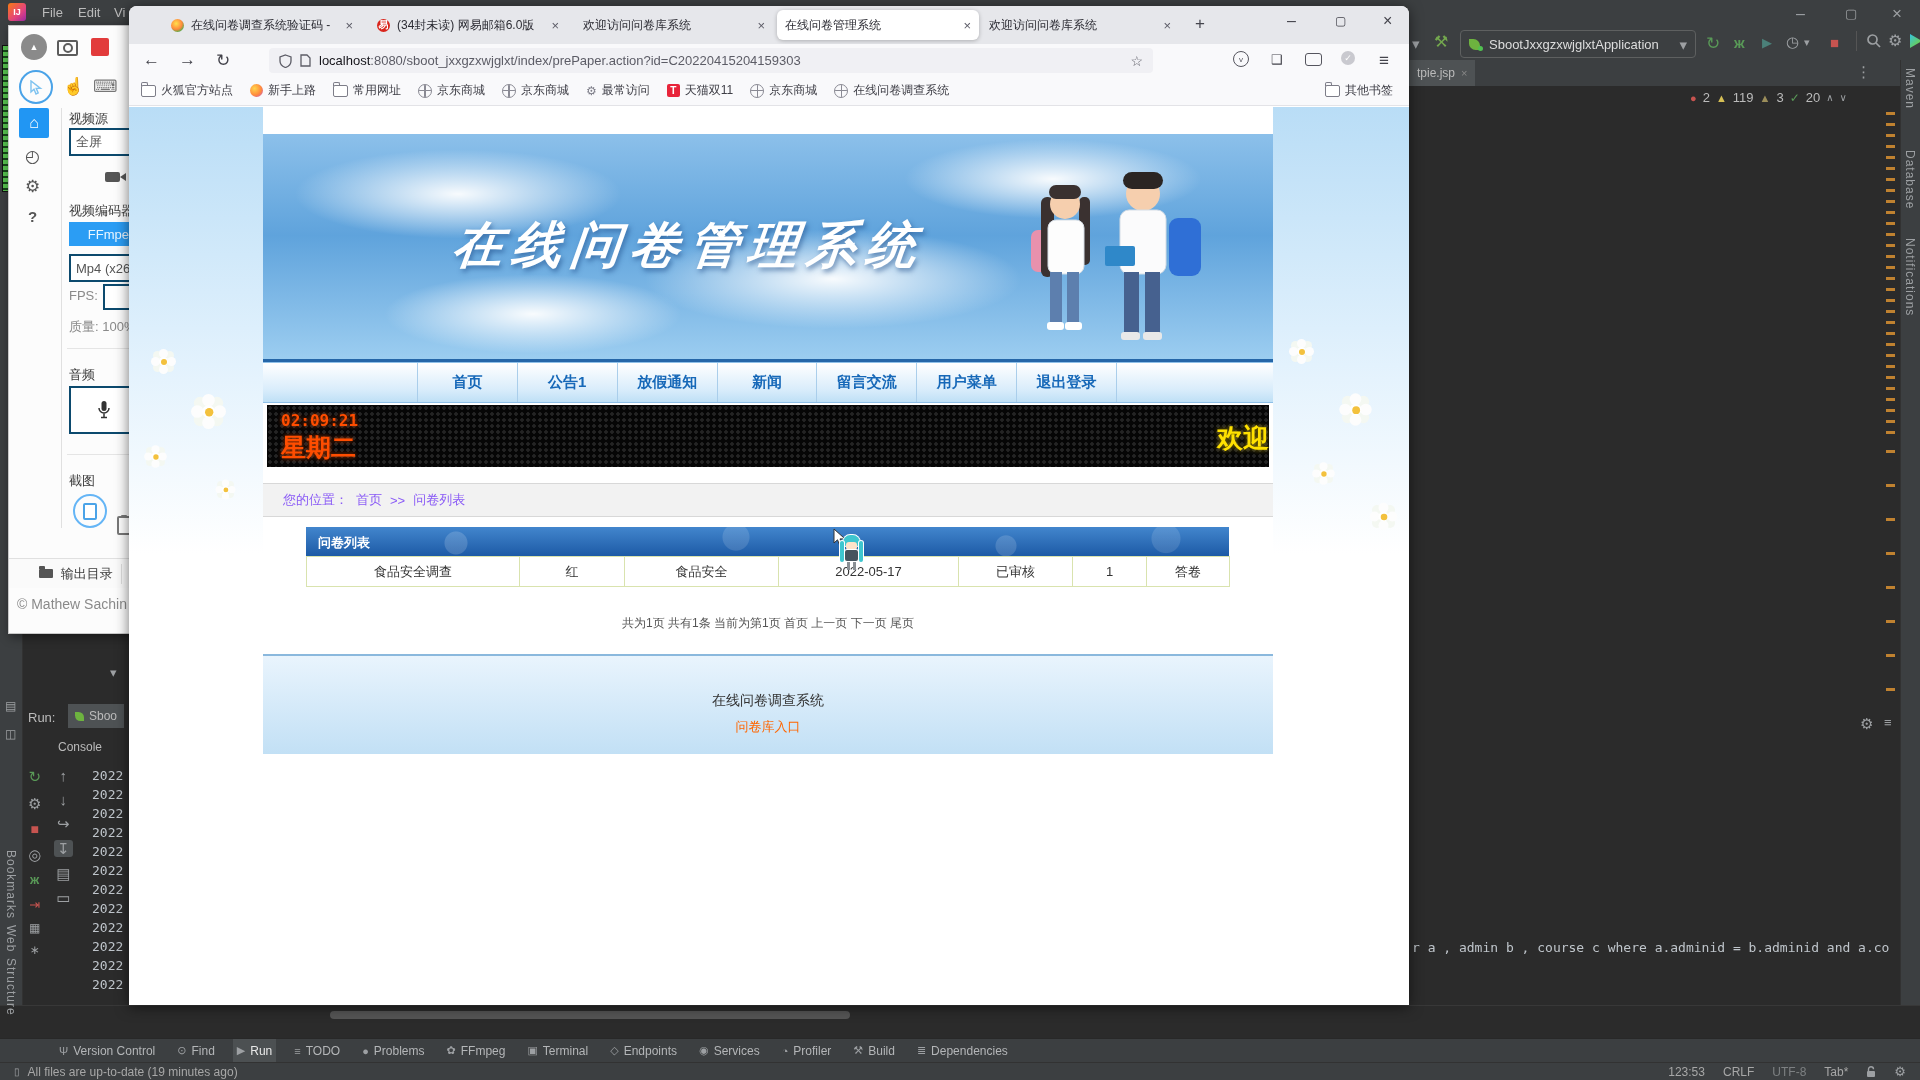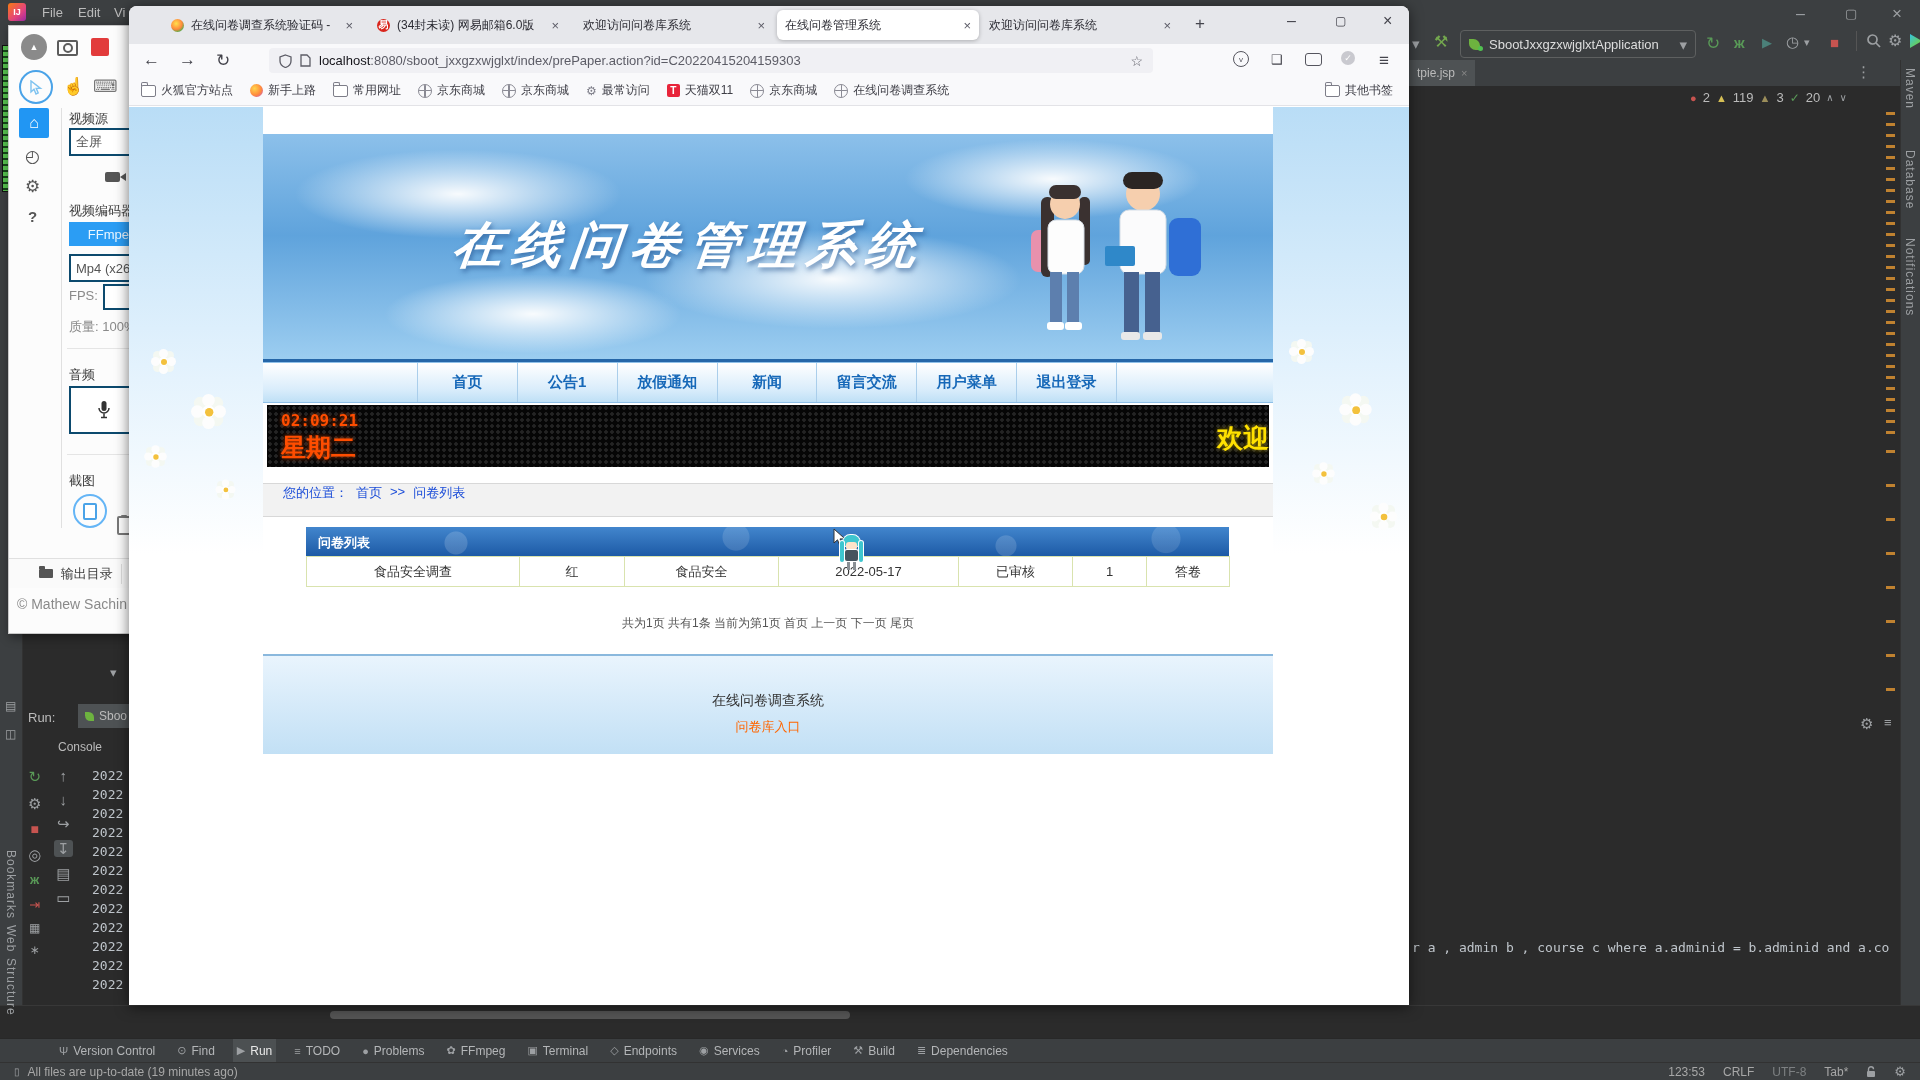--- a/index.html
+++ b/index.html
@@ -63,21 +63,21 @@
   .banner{background:linear-gradient(180deg,#8cc0ea 0%,#5fa3dc 45%,#9ccdf0 100%);overflow:hidden;}
   .cloud{position:absolute;background:radial-gradient(ellipse at center,rgba(255,255,255,.95) 0%,rgba(255,255,255,0) 70%);}
   .banner-title{font-family:"DejaVu Serif",serif;font-style:italic;font-weight:bold;color:#fff;
     letter-spacing:9px;text-shadow:2px 3px 5px rgba(25,70,130,.55);transform:skewX(-6deg);}
   .nav{background:linear-gradient(180deg,#ffffff 0%,#d8ecfb 70%,#bfe0f6 100%);border-top:1px solid #8fc0e8;border-bottom:1px solid #8fc0e8;}
   .nav-item{flex:1;display:flex;align-items:center;justify-content:center;color:#1668b8;font-size:15px;font-weight:bold;border-left:1px solid #aaceeb;}
   .nav-item:last-child{border-right:1px solid #aaceeb;}
   .led{background:#060606;background-image:radial-gradient(circle,#242424 1.5px,transparent 2.1px);background-size:6px 6px;}
   .led-org{color:#ff4d00;font-weight:bold;text-shadow:0 0 4px rgba(255,80,0,.7);}
   .led-yel{color:#ffe100;font-weight:bold;text-shadow:0 0 5px rgba(255,220,0,.6);}
-  .crumb{background:#f2f2f2;border-top:1px solid #d8d8d8;border-bottom:1px solid #d8d8d8;color:#1d4ed8;font-size:13px;display:flex;gap:8px;padding-left:20px;}
+  .crumb{background:#f2f2f2;border-top:1px solid #d8d8d8;border-bottom:1px solid #d8d8d8;color:#8b5cf6;font-size:13px;display:flex;align-items:center;gap:8px;padding-left:20px;}
   .ltable{border-collapse:collapse;width:923px;table-layout:fixed;}
   .ltable th,.ltable td{border:1px solid #d9e3ae;font-weight:normal;color:#333;font-size:13px;text-align:center;height:27px;background:#fff;}
   .ttlbar{background:linear-gradient(180deg,#4286cd,#1d5aa6);position:relative;overflow:hidden;}
   .ttlbar:after{content:"";position:absolute;inset:0;background-image:
     radial-gradient(circle at 150px 55%,rgba(255,255,255,.16) 11px,transparent 12px),
     radial-gradient(circle at 430px 35%,rgba(255,255,255,.13) 13px,transparent 14px),
     radial-gradient(circle at 700px 65%,rgba(255,255,255,.15) 10px,transparent 11px),
     radial-gradient(circle at 860px 40%,rgba(255,255,255,.12) 14px,transparent 15px);}
   .pgfoot{background:linear-gradient(180deg,#e9f4fd,#c2e0f5);border-top:2px solid #8ab8dd;text-align:center;}
   .flw{position:absolute;width:9px;height:9px;background:#fff;border-radius:50%;
@@ -228,21 +228,21 @@
 
 <div class="a ide-bar" style="left:0;top:60px;width:22px;height:945px;border-right:1px solid #323232;"></div>
 <span class="a icn" style="left:5px;top:700px;font-size:12px;">▤</span>
 <span class="a icn" style="left:5px;top:728px;font-size:12px;">◫</span>
 <span class="a stripe-lbl" style="left:4px;top:850px;">Bookmarks</span>
 <span class="a stripe-lbl" style="left:4px;top:925px;">Web</span>
 <span class="a stripe-lbl" style="left:4px;top:958px;">Structure</span>
 <span class="a icn" style="left:110px;top:666px;font-size:13px;">▾</span>
 
 <span class="a ide-txt tx" style="left:28px;top:710px;">Run:</span>
-<div class="a" style="left:78px;top:704px;height:24px;background:#4e5254;display:flex;align-items:center;gap:5px;padding:0 7px;">
+<div class="a" style="left:68px;top:704px;height:24px;background:#4e5254;display:flex;align-items:center;gap:5px;padding:0 7px;">
   <span class="leaf" style="width:9px;height:9px;"></span>
   <span class="ide-txt" style="font-size:12px;">Sboo</span>
 </div>
 <span class="a ide-txt tx" style="left:58px;top:740px;font-size:12px;">Console</span>
 <div class="a" style="left:28px;top:768px;display:flex;flex-direction:column;gap:10px;align-items:center;">
   <span class="green" style="font-size:15px;">↻</span>
   <span class="icn">⚙</span>
   <span class="red" style="font-size:14px;">■</span>
   <span class="icn">◎</span>
   <span class="green" style="font-weight:bold;font-size:13px;">ж</span>

